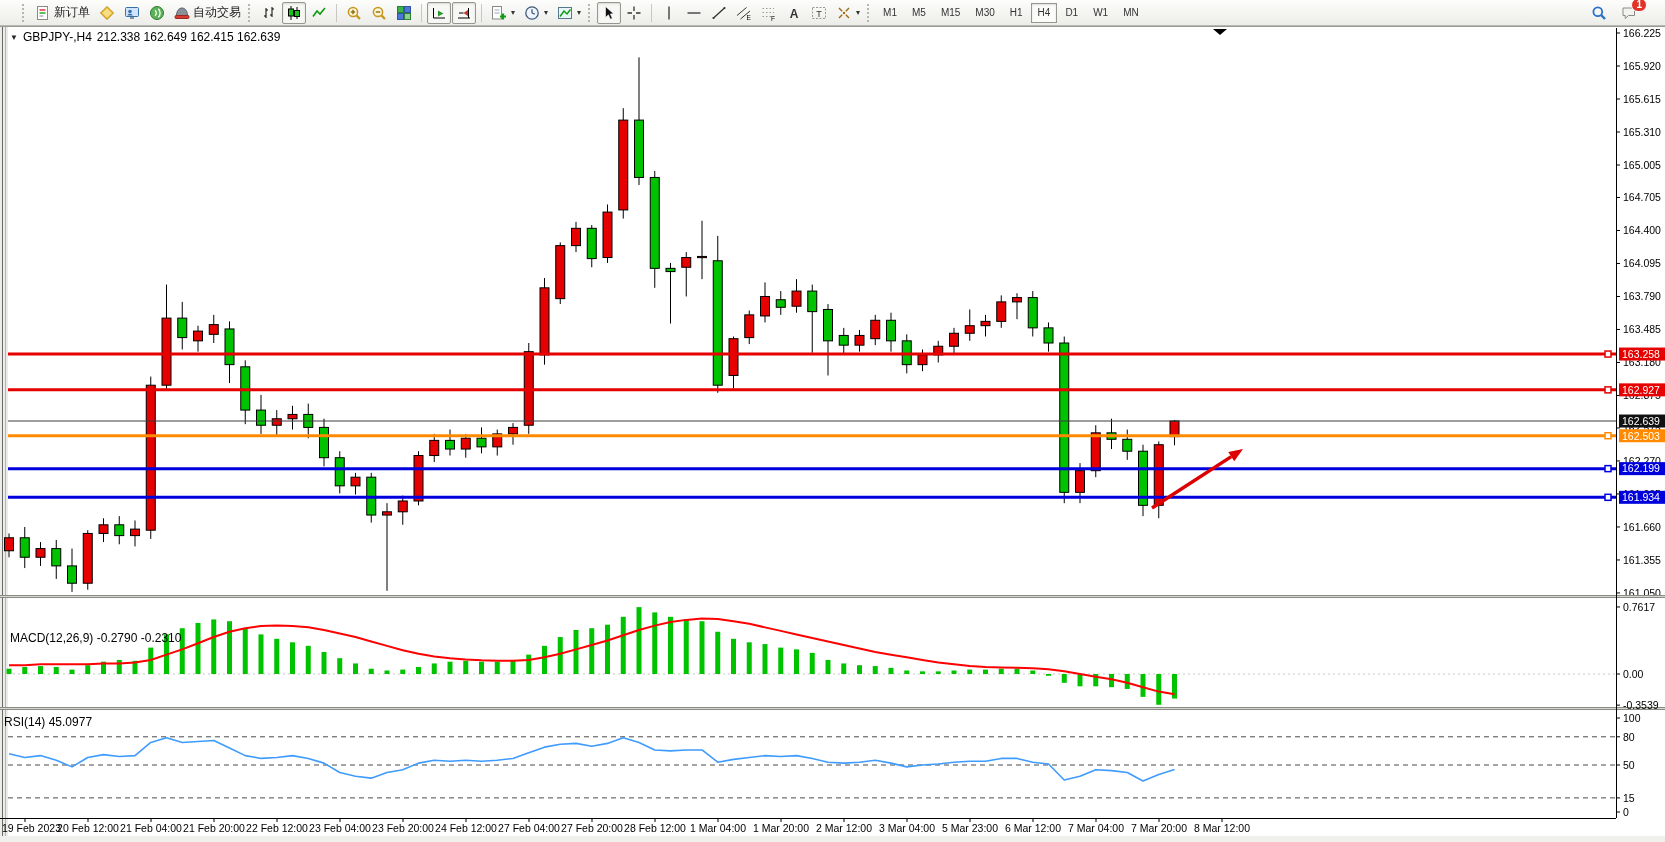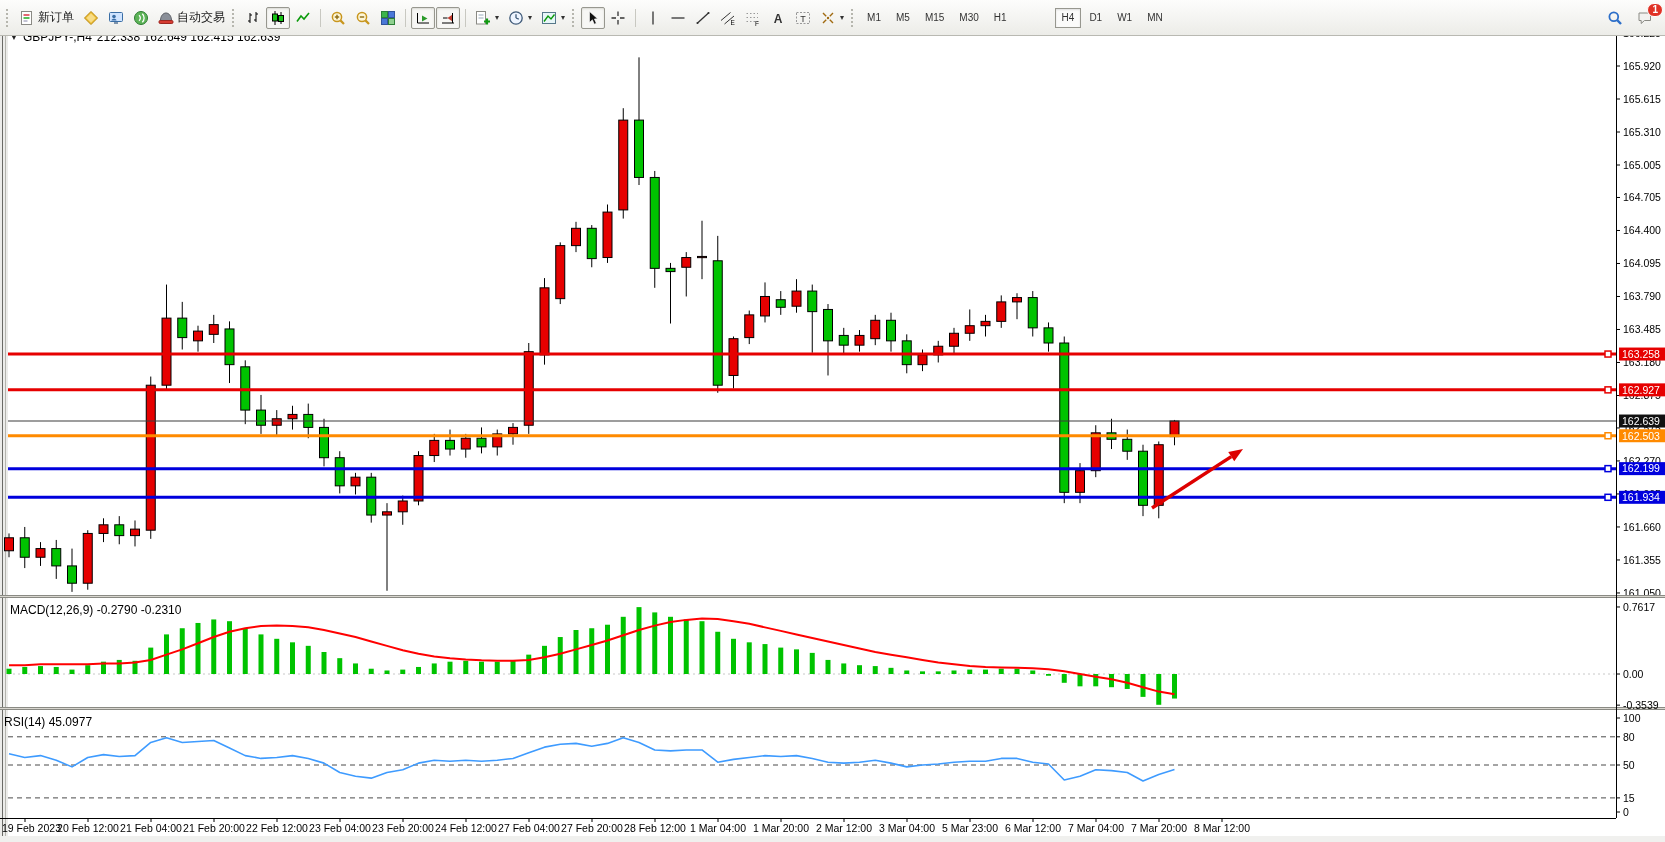--- a/index.html
+++ b/index.html
@@ -1,32 +1,32 @@
 <!DOCTYPE html>
 <html><head>
 <meta charset="utf-8">
 <style>
   html,body{margin:0;padding:0;background:#f0f0ee;}
   #app{position:relative;width:1665px;height:842px;overflow:hidden;background:#fff;
        font-family:"Liberation Sans",sans-serif;}
   
-  #toolbar{position:absolute;top:0;left:0;width:1665px;height:36px;box-sizing:border-box;
+  #toolbar{position:absolute;top:0;left:0;width:1665px;height:26px;box-sizing:border-box;
     background:linear-gradient(#fdfdfc,#ececE8);border-bottom:1px solid #b9b9b2;
-    display:flex;align-items:center;padding:0 4px;gap:1px;z-index:5;}
+    display:flex;align-items:center;padding:0 20px;gap:1px;z-index:5;}
   .tb-btn{height:22px;min-width:22px;display:flex;align-items:center;justify-content:center;gap:3px;
     padding:0 3px;border:1px solid transparent;border-radius:2px;background:transparent;
     font-size:12px;color:#222;cursor:default;white-space:nowrap;}
   .tb-btn.active{border-color:#97978f;background:#f7f7f5;box-shadow:inset 0 1px 2px #d8d8d2;}
   .tb-btn .icn{width:16px;height:16px;display:inline-block;}
   .tb-btn .icn svg{width:16px;height:16px;display:block;}
   .caret{font-size:8px;color:#333;margin-left:1px;}
   .tb-sep{width:1px;height:18px;background:#c8c8c1;margin:0 4px;flex:none;}
   .tb-grip{width:2px;height:18px;border-left:2px dotted #b6b6ae;margin:0 4px 0 2px;flex:none;}
   .tf-btn{height:20px;padding:1px 6px;font-size:10px;color:#333;border:1px solid transparent;background:transparent;}
-  .tf-btn.active{border-color:#97978f;background:#fbfbfa;box-shadow:inset 0 1px 2px #ddd;margin-left:40px;}
+  .tf-btn.active{border-color:#97978f;background:#fbfbfa;box-shadow:inset 0 1px 2px #ddd;}
   #tb-right{margin-left:auto;display:flex;align-items:center;gap:6px;padding-right:4px;}
   .badge{position:absolute;top:-4px;right:-6px;background:#e03226;color:#fff;border-radius:8px;
     font-size:10px;font-weight:bold;padding:0 4px;line-height:12px;border:1px solid #fff;}
   .chatwrap{position:relative;}
   
   #chart-region{position:absolute;top:26px;left:0;width:1665px;height:816px;background:#fff;}
   #chart-svg{position:absolute;top:0;left:0;}
   .overlay-label{position:absolute;font-size:12px;color:#000;white-space:pre;z-index:3;}
   #symbol-label{top:4px;left:10px;display:flex;align-items:center;gap:5px;}
   #symbol-label .tri{font-size:8px;color:#222;}
@@ -681,16 +681,16 @@
         <text x="1622" y="446.4333299999981" font-size="10.5" fill="#fff">162.199</text>
         <rect x="1619" y="464.80765499999967" width="46" height="13" fill="#0000dd"></rect>
         <text x="1622" y="475.1076549999997" font-size="10.5" fill="#fff">161.934</text>
       </svg>
 
     <div class="overlay-label" id="symbol-label">
       <span class="tri">▼</span>
       <span>GBPJPY-,H4</span>
       <span>212.338 162.649 162.415 162.639</span>
     </div>
-    <div class="overlay-label" style="top:577px;left:10px;">MACD(12,26,9) -0.2790 -0.2310</div>
+    <div class="overlay-label" style="top:605px;left:10px;">MACD(12,26,9) -0.2790 -0.2310</div>
     <div class="overlay-label" style="top:689px;left:4px;">RSI(14) 45.0977</div>
   </div>
 </div>
 
 </body></html>

